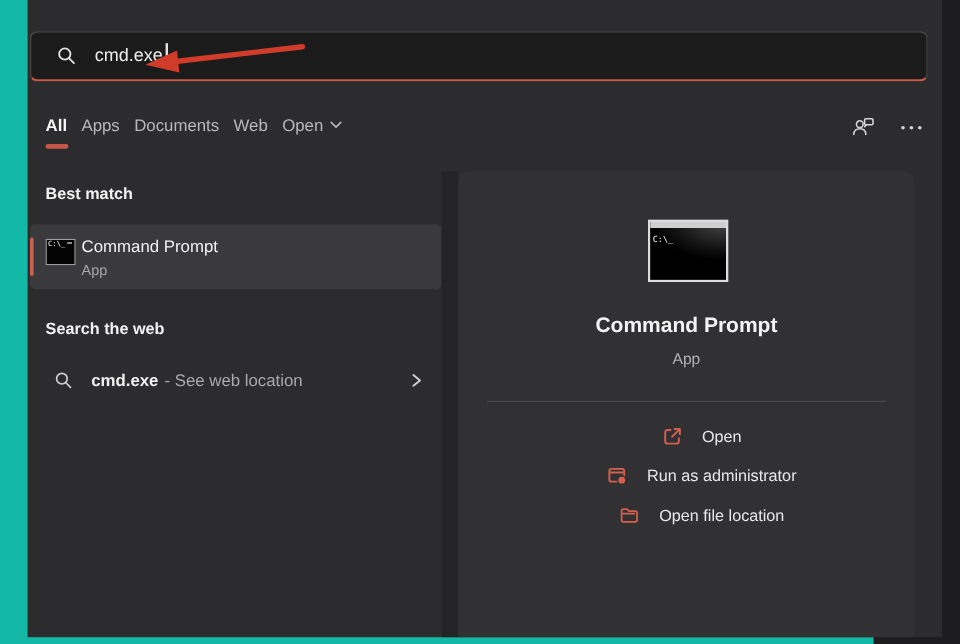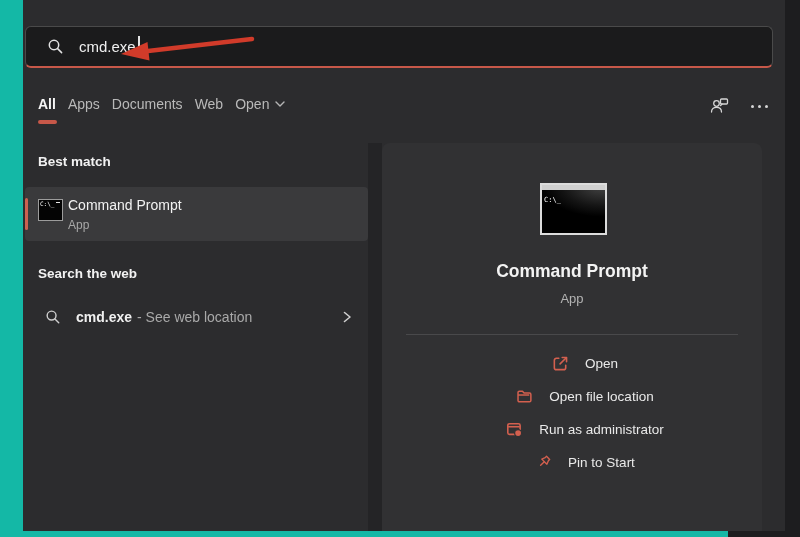--- a/index.html
+++ b/index.html
@@ -166,42 +166,33 @@
           <svg width="17" height="17" viewBox="0 0 16 16" fill="none">
             <path d="M6.4 3.1 H4.1 A1.9 1.9 0 0 0 2.2 5 V11.9 A1.9 1.9 0 0 0 4.1 13.8 H11 A1.9 1.9 0 0 0 12.9 11.9 V9.6" stroke="#d4604f" stroke-width="1.5" stroke-linecap="round"></path>
             <line x1="7.6" y1="8.4" x2="13.4" y2="2.6" stroke="#d4604f" stroke-width="1.5" stroke-linecap="round"></line>
             <path d="M9.6 2.3 H13.7 V6.4" stroke="#d4604f" stroke-width="1.5" stroke-linecap="round" stroke-linejoin="round"></path>
           </svg>
           <span class="lbl">Open</span>
         </div>
 
         <div class="action">
           <svg width="17" height="17" viewBox="0 0 16 16" fill="none">
-            <path d="M1.9 4.3 A1.3 1.3 0 0 1 3.2 3 h2.9 l1.5 1.7 h5.1 a1.3 1.3 0 0 1 1.3 1.3 v5.7 a1.3 1.3 0 0 1 -1.3 1.3 h-9.5 a1.3 1.3 0 0 1 -1.3 -1.3 z" stroke="#d4604f" stroke-width="1.4" stroke-linejoin="round"></path>
-            <path d="M1.9 6.6 h10.6" stroke="#d4604f" stroke-width="1.4"></path>
-          </svg>
-          <span class="lbl">Open file location</span>
-        </div>
-
-        <div class="action">
-          <svg width="17" height="17" viewBox="0 0 16 16" fill="none">
             <rect x="1.7" y="2.6" width="11.6" height="10" rx="1.6" stroke="#d4604f" stroke-width="1.5"></rect>
             <line x1="2" y1="5.4" x2="13" y2="5.4" stroke="#d4604f" stroke-width="1.5"></line>
             <circle cx="11.4" cy="11.4" r="3.3" fill="#d4604f" stroke="#313133" stroke-width="1.2"></circle>
           </svg>
           <span class="lbl">Run as administrator</span>
         </div>
 
         <div class="action">
           <svg width="17" height="17" viewBox="0 0 16 16" fill="none">
-            <g transform="rotate(45 8 8)" stroke="#d4604f" stroke-width="1.3" stroke-linejoin="round" stroke-linecap="round">
-              <path d="M5.9 1.9 h4.2 v1.7 l1.3 3.3 h-6.8 l1.3 -3.3 z"></path>
-              <line x1="8" y1="6.9" x2="8" y2="11.8"></line>
-            </g>
+            <path d="M1.9 4.3 A1.3 1.3 0 0 1 3.2 3 h2.9 l1.5 1.7 h5.1 a1.3 1.3 0 0 1 1.3 1.3 v5.7 a1.3 1.3 0 0 1 -1.3 1.3 h-9.5 a1.3 1.3 0 0 1 -1.3 -1.3 z" stroke="#d4604f" stroke-width="1.4" stroke-linejoin="round"></path>
+            <path d="M1.9 6.6 h10.6" stroke="#d4604f" stroke-width="1.4"></path>
           </svg>
-          <span class="lbl">Pin to Start</span>
+          <span class="lbl">Open file location</span>
         </div>
+
 
 
       </div>
     </div>
   </div>
 </div>
 
 </body></html>

